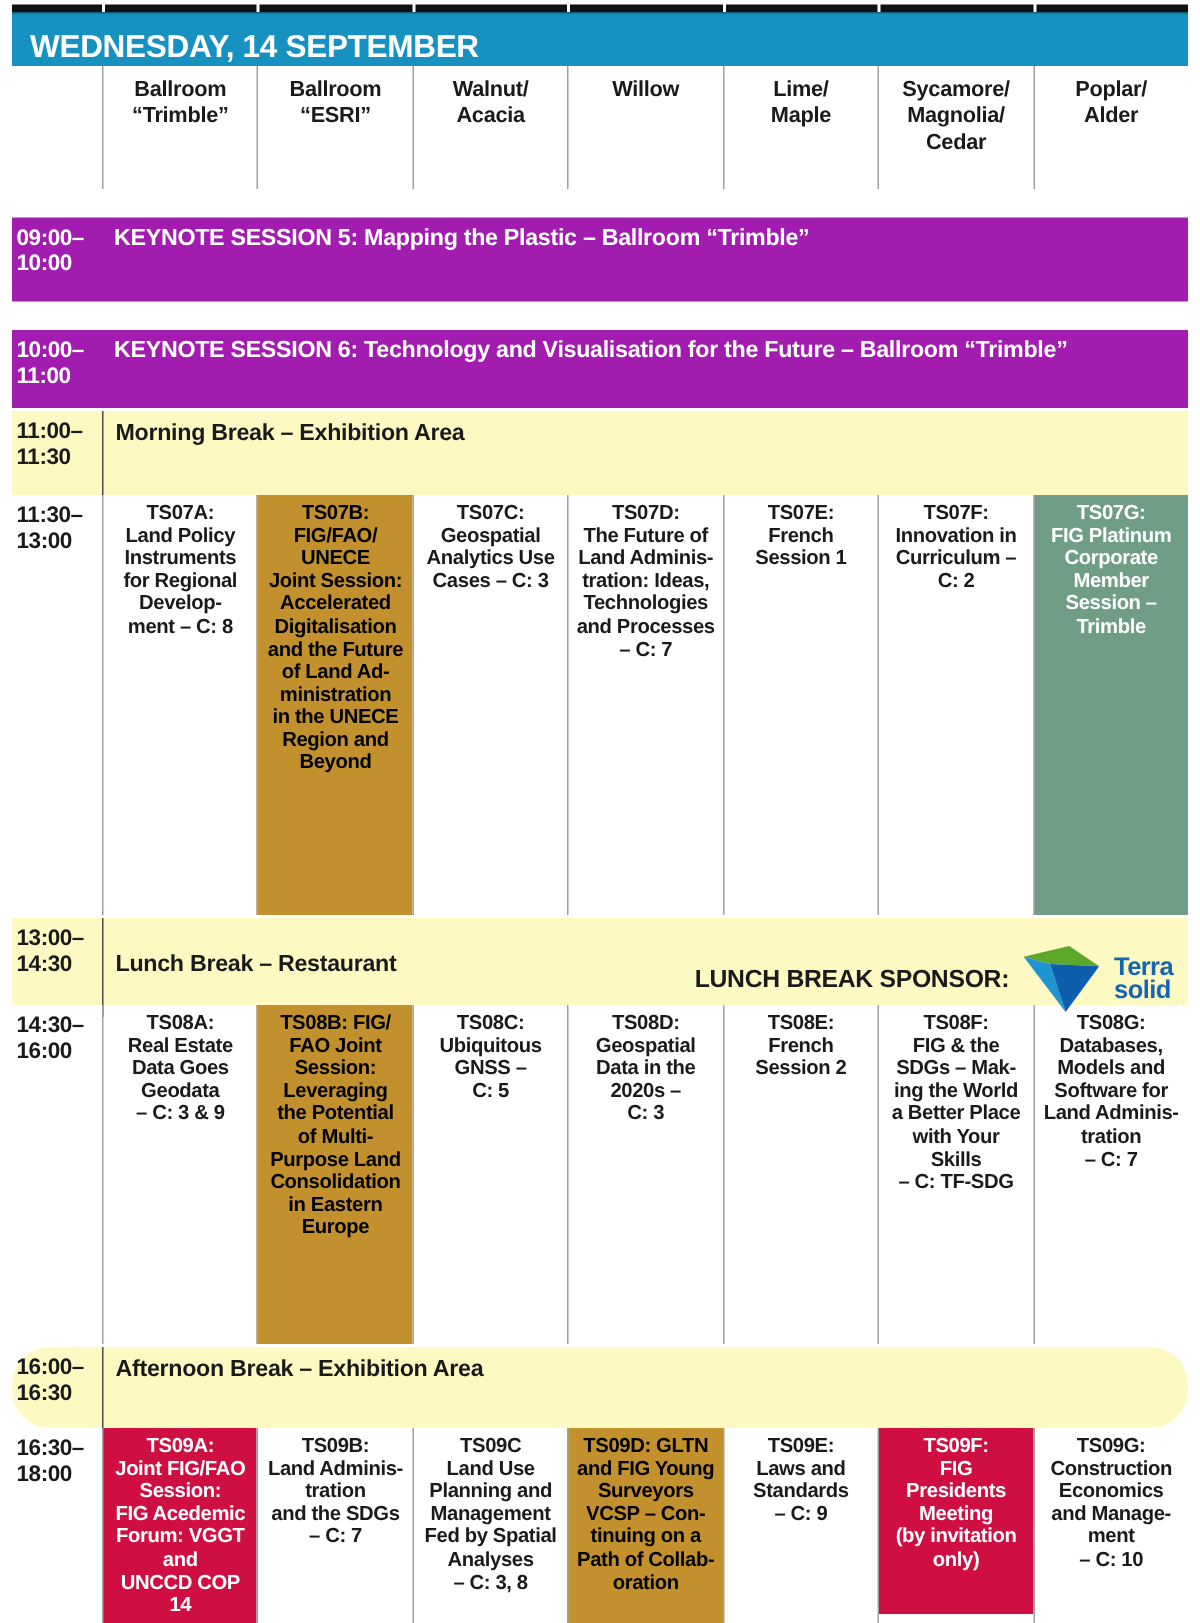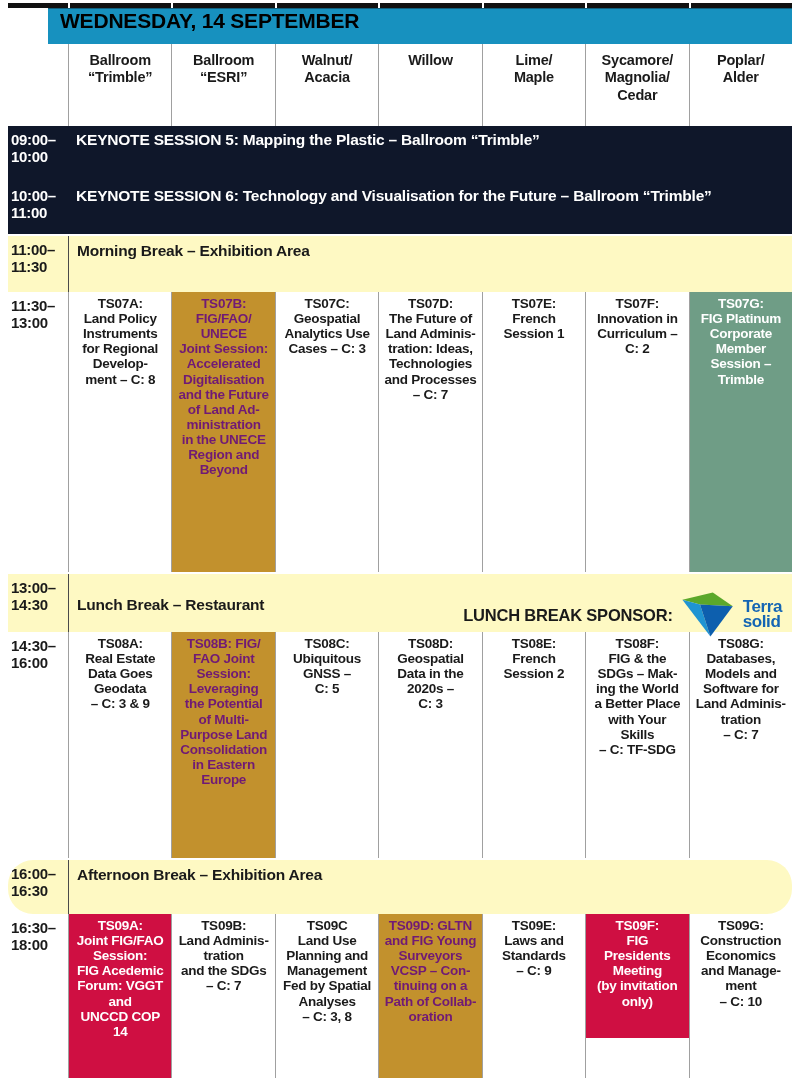--- a/index.html
+++ b/index.html
@@ -7,32 +7,32 @@
        -webkit-font-smoothing:antialiased;}
   .page{width:784px;margin:0 auto;}
 
   
   .grid{display:grid;grid-template-columns:60px repeat(7,1fr);}
 
   
   .topstrip{margin-top:3px;column-gap:2px;}
   .topstrip .seg{height:5px;background:#111;}
 
-  .titlebar{height:36px;background:#1791bf;color:#000000;display:flex;align-items:flex-start;
+  .titlebar{height:36px;background:#1791bf;color:#ffffff;display:flex;align-items:flex-end;
             padding-left:12px;box-sizing:border-box;font-size:21px;font-weight:700;
-            letter-spacing:-0.2px;border-top:1px solid #11607e;margin-left:40px;}
+            letter-spacing:-0.2px;border-top:1px solid #11607e;}
 
   .colheads{height:82px;}
   .colheads>div{box-sizing:border-box;padding-top:8px;text-align:center;
                 font-size:14.5px;font-weight:700;line-height:1.2;white-space:pre-line;
                 letter-spacing:-0.2px;}
   .colheads>div:not(:first-child){border-left:1px solid #a0a0a0;}
 
   .band{box-sizing:border-box;}
-  .keynote{background:#0f172a;color:#fff;margin-top:0;}
+  .keynote{background:#a21caf;color:#fff;margin-top:19px;}
   .keynote .time{color:#fff;}
   .kn5{height:56px;}
   .kn6{height:52px;}
   .keynote .ktext{grid-column:2 / span 7;padding:5px 0 0 8px;font-size:15.5px;
                   font-weight:700;letter-spacing:-0.2px;}
 
   .breakrow{background:#fef9c3;margin-top:2px;}
   .breakrow .bcontent{grid-column:2 / span 7;padding:6px 6px 0 8px;font-size:15.5px;
                       font-weight:700;letter-spacing:-0.2px;border-left:1px solid #4a4a4a;
                       box-sizing:border-box;}
@@ -51,21 +51,21 @@
 
   .srow{background:#fff;}
   .r-ts07{height:280px;}
   .r-ts08{height:226px;}
   .r-ts09{height:164px;}
   .srow>.cell{box-sizing:border-box;}
   .srow>.cell:not(:first-child){border-left:1px solid #a0a0a0;}
   .cell.s{text-align:center;}
   .cell.s .box{padding:4px 3px 0 3px;font-size:13.5px;font-weight:700;line-height:1.12;
                white-space:pre-line;letter-spacing:-0.25px;}
-  .cell.gold{background:#c2912d;color:#701a75;}
+  .cell.gold{background:#c2912d;color:#000000;}
   .cell.green{background:#6f9d86;color:#fff;}
   .cell.red{background:#cf0f42;color:#fff;}
   .cell.fitwrap{padding:0;}
   .cell.fitwrap .fitbox{background:#cf0f42;color:#fff;padding-bottom:29px;}
 </style>
 </head>
 <body>
 
 <div class="page">
 

